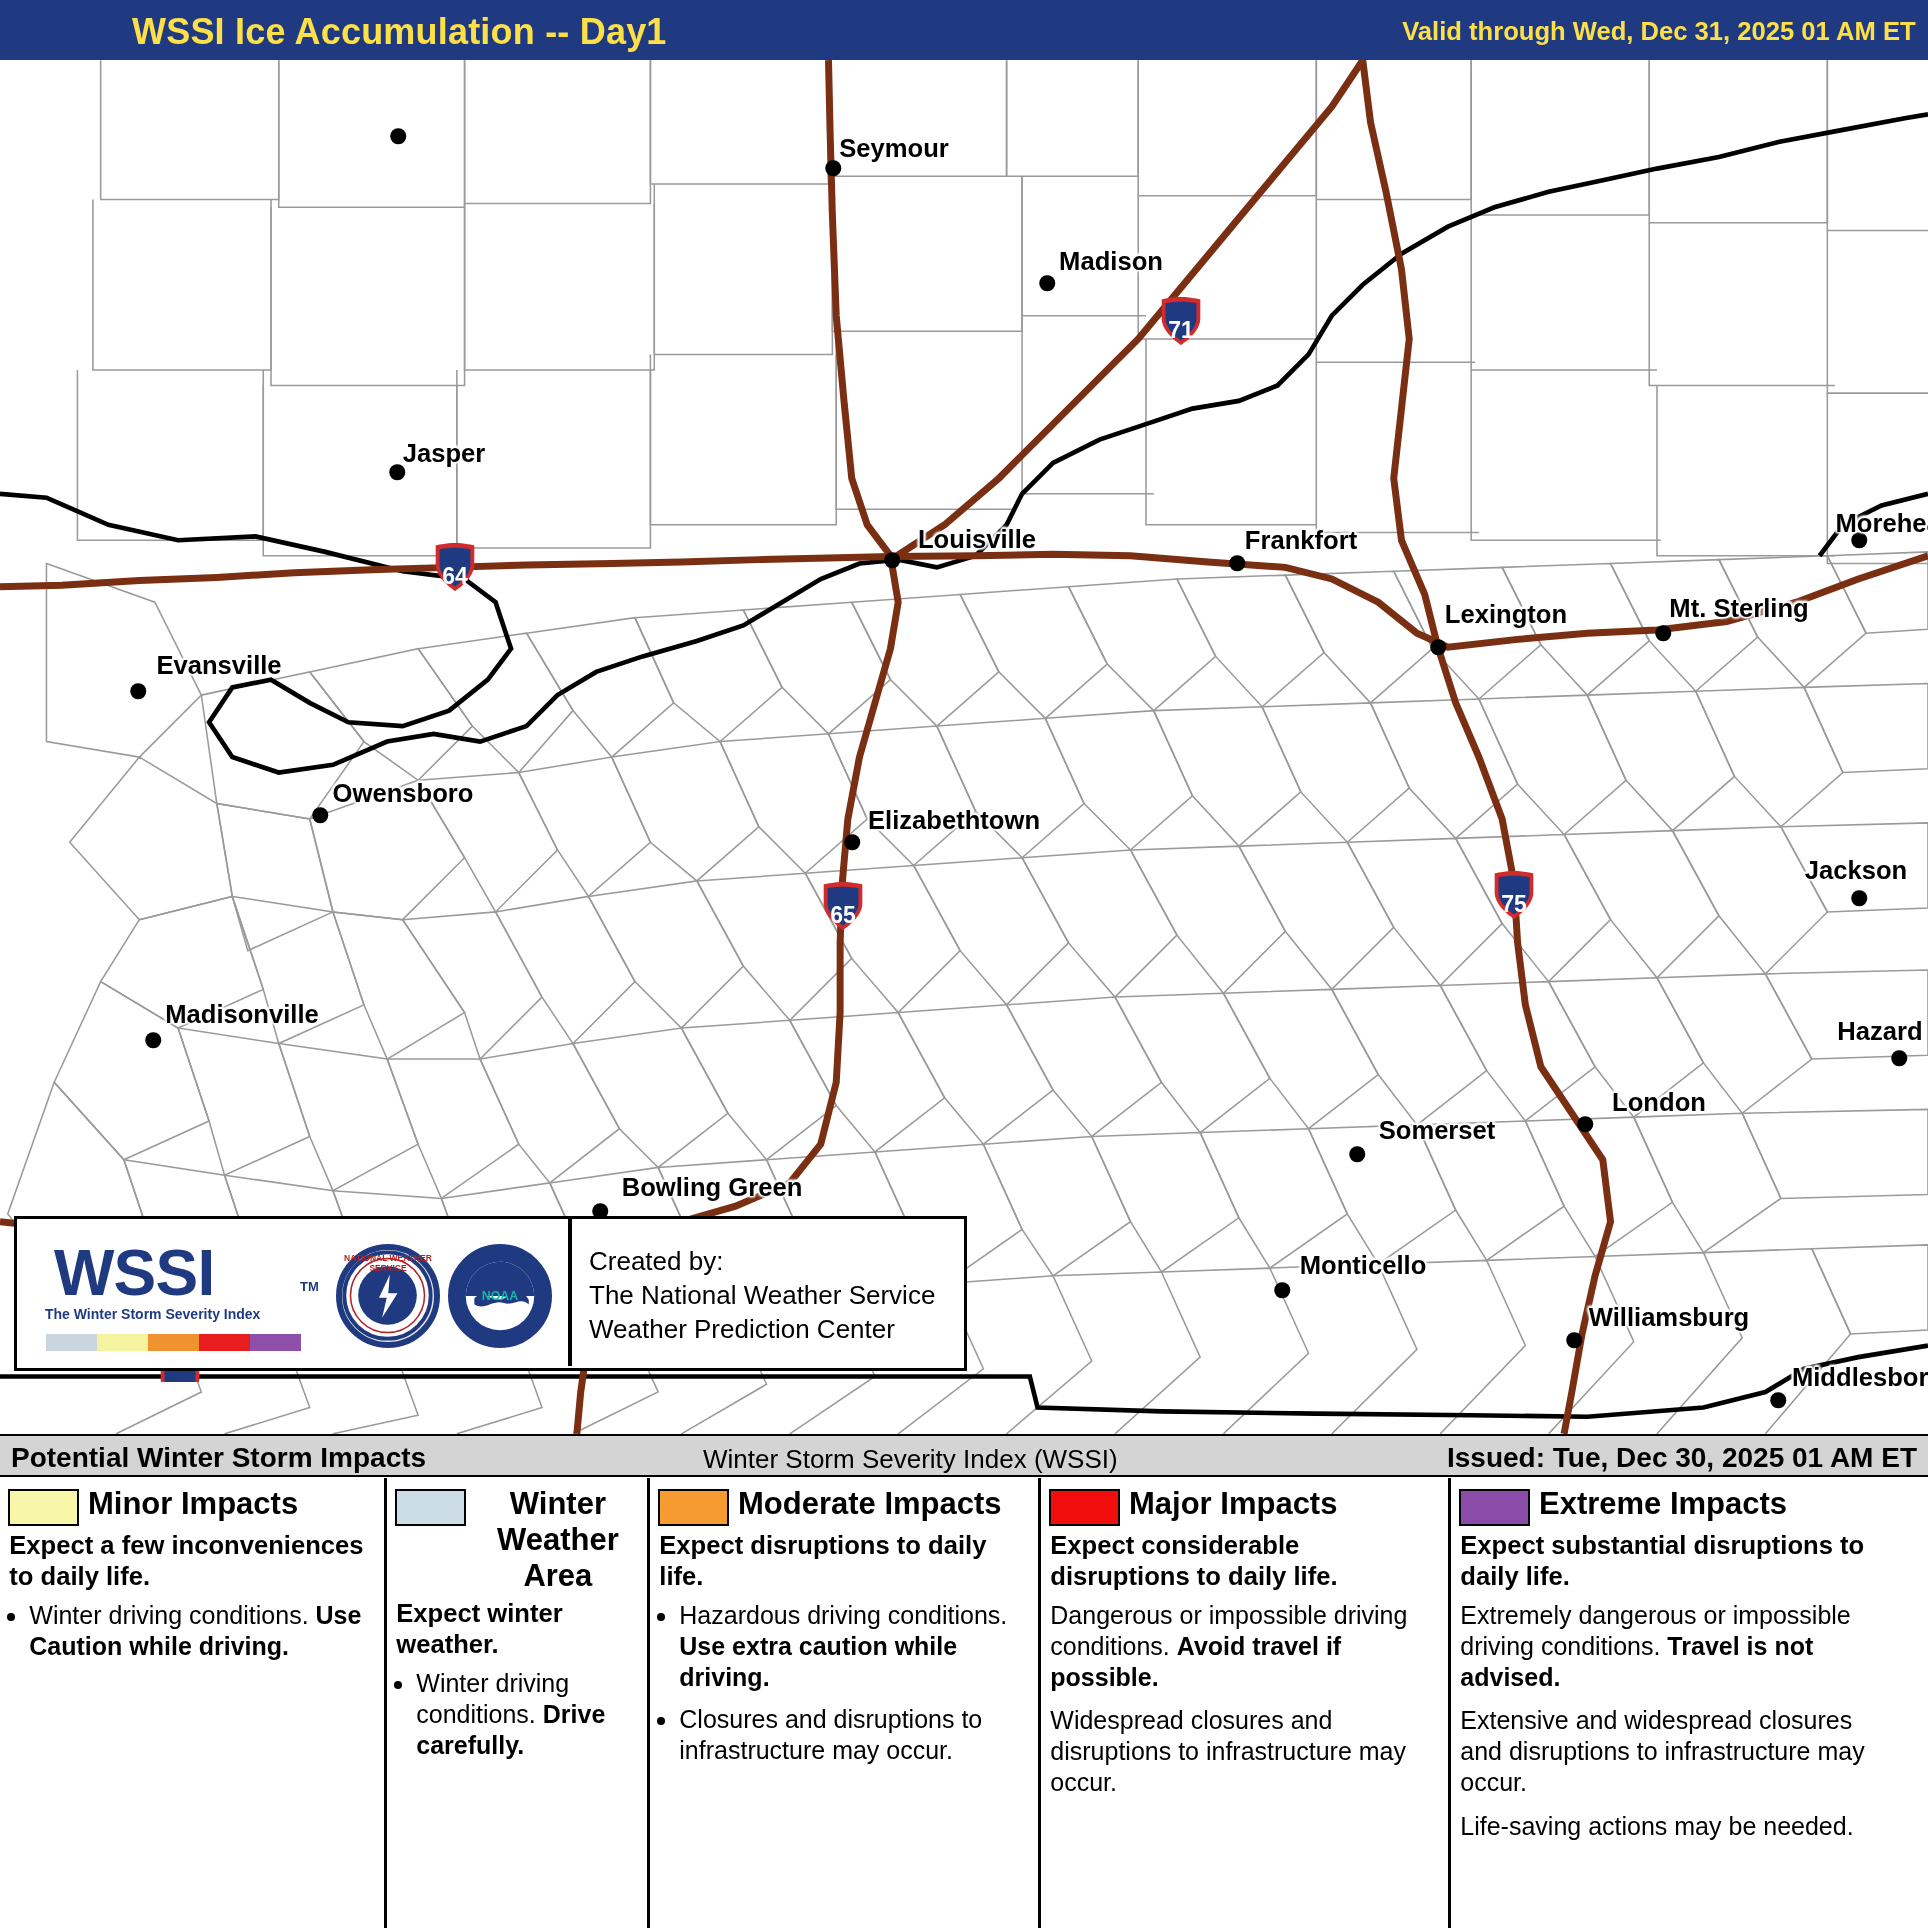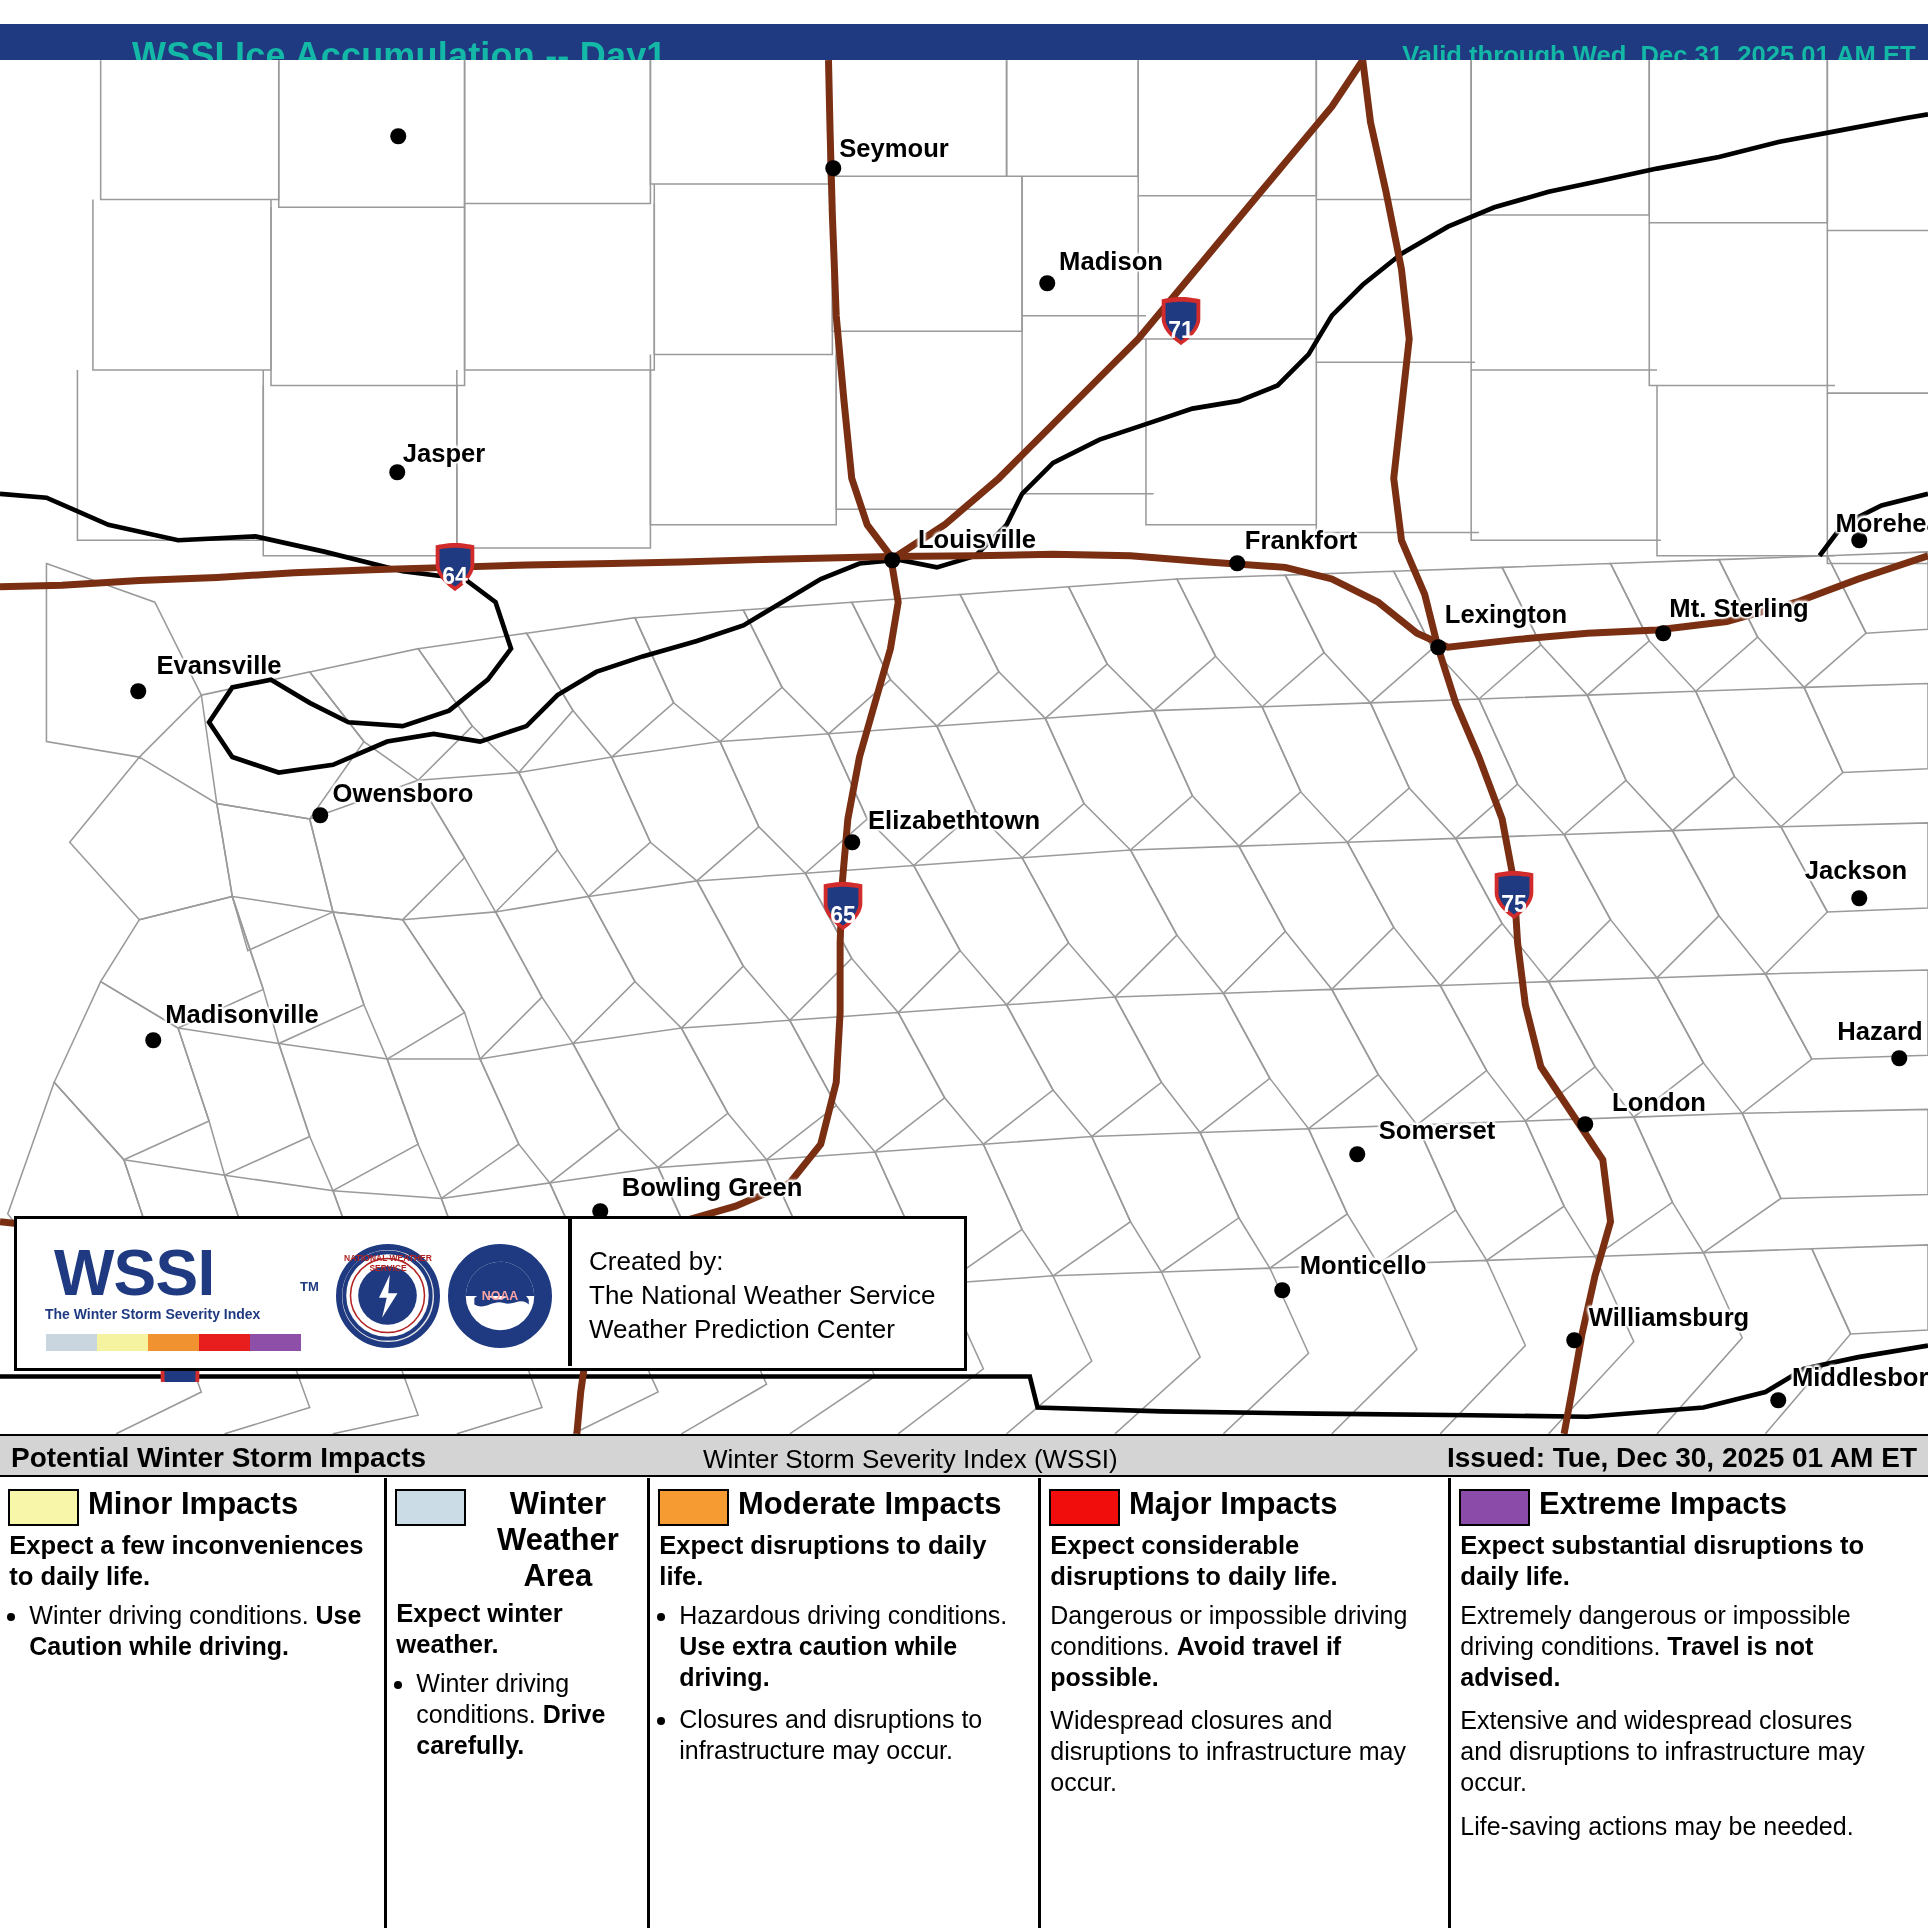--- a/index.html
+++ b/index.html
@@ -20,22 +20,21 @@
     background: #ffffff;
   }
 
   
   .header {
     position: absolute;
     top: 0; left: 0;
     width: 1928px;
     height: 60px;
     background: #1f3a80;
-    color: #14b8a6;
-    margin-top: 24px;
+    color: #fde047;
   }
   .header .title {
     position: absolute;
     left: 132px;
     top: 11px;
     font-size: 36px;
     font-weight: bold;
     letter-spacing: 0.2px;
     white-space: nowrap;
   }
@@ -144,21 +143,21 @@
   }
   .nws-seal { left: 319px; background: #e5e5e5; border: 6.2px solid #1f3a80; box-sizing: border-box; }
   .noaa-seal { left: 431px; background: #1f3a80; border: 3.1px solid #1f3a80; box-sizing: border-box; }
   .seal-inner-text {
     position: absolute;
     left: 0; right: 0; top: 50%;
     transform: translateY(-50%);
     text-align: center;
     font-size: 12.4px;
     font-weight: bold;
-    color: #fca5a5;
+    color: #14b8a6;
   }
   .seal-ring-text {
     position: absolute;
     left: 0; right: 0;
     text-align: center;
     font-size: 8.5px;
     font-weight: bold;
     color: #b22222;
   }
 

